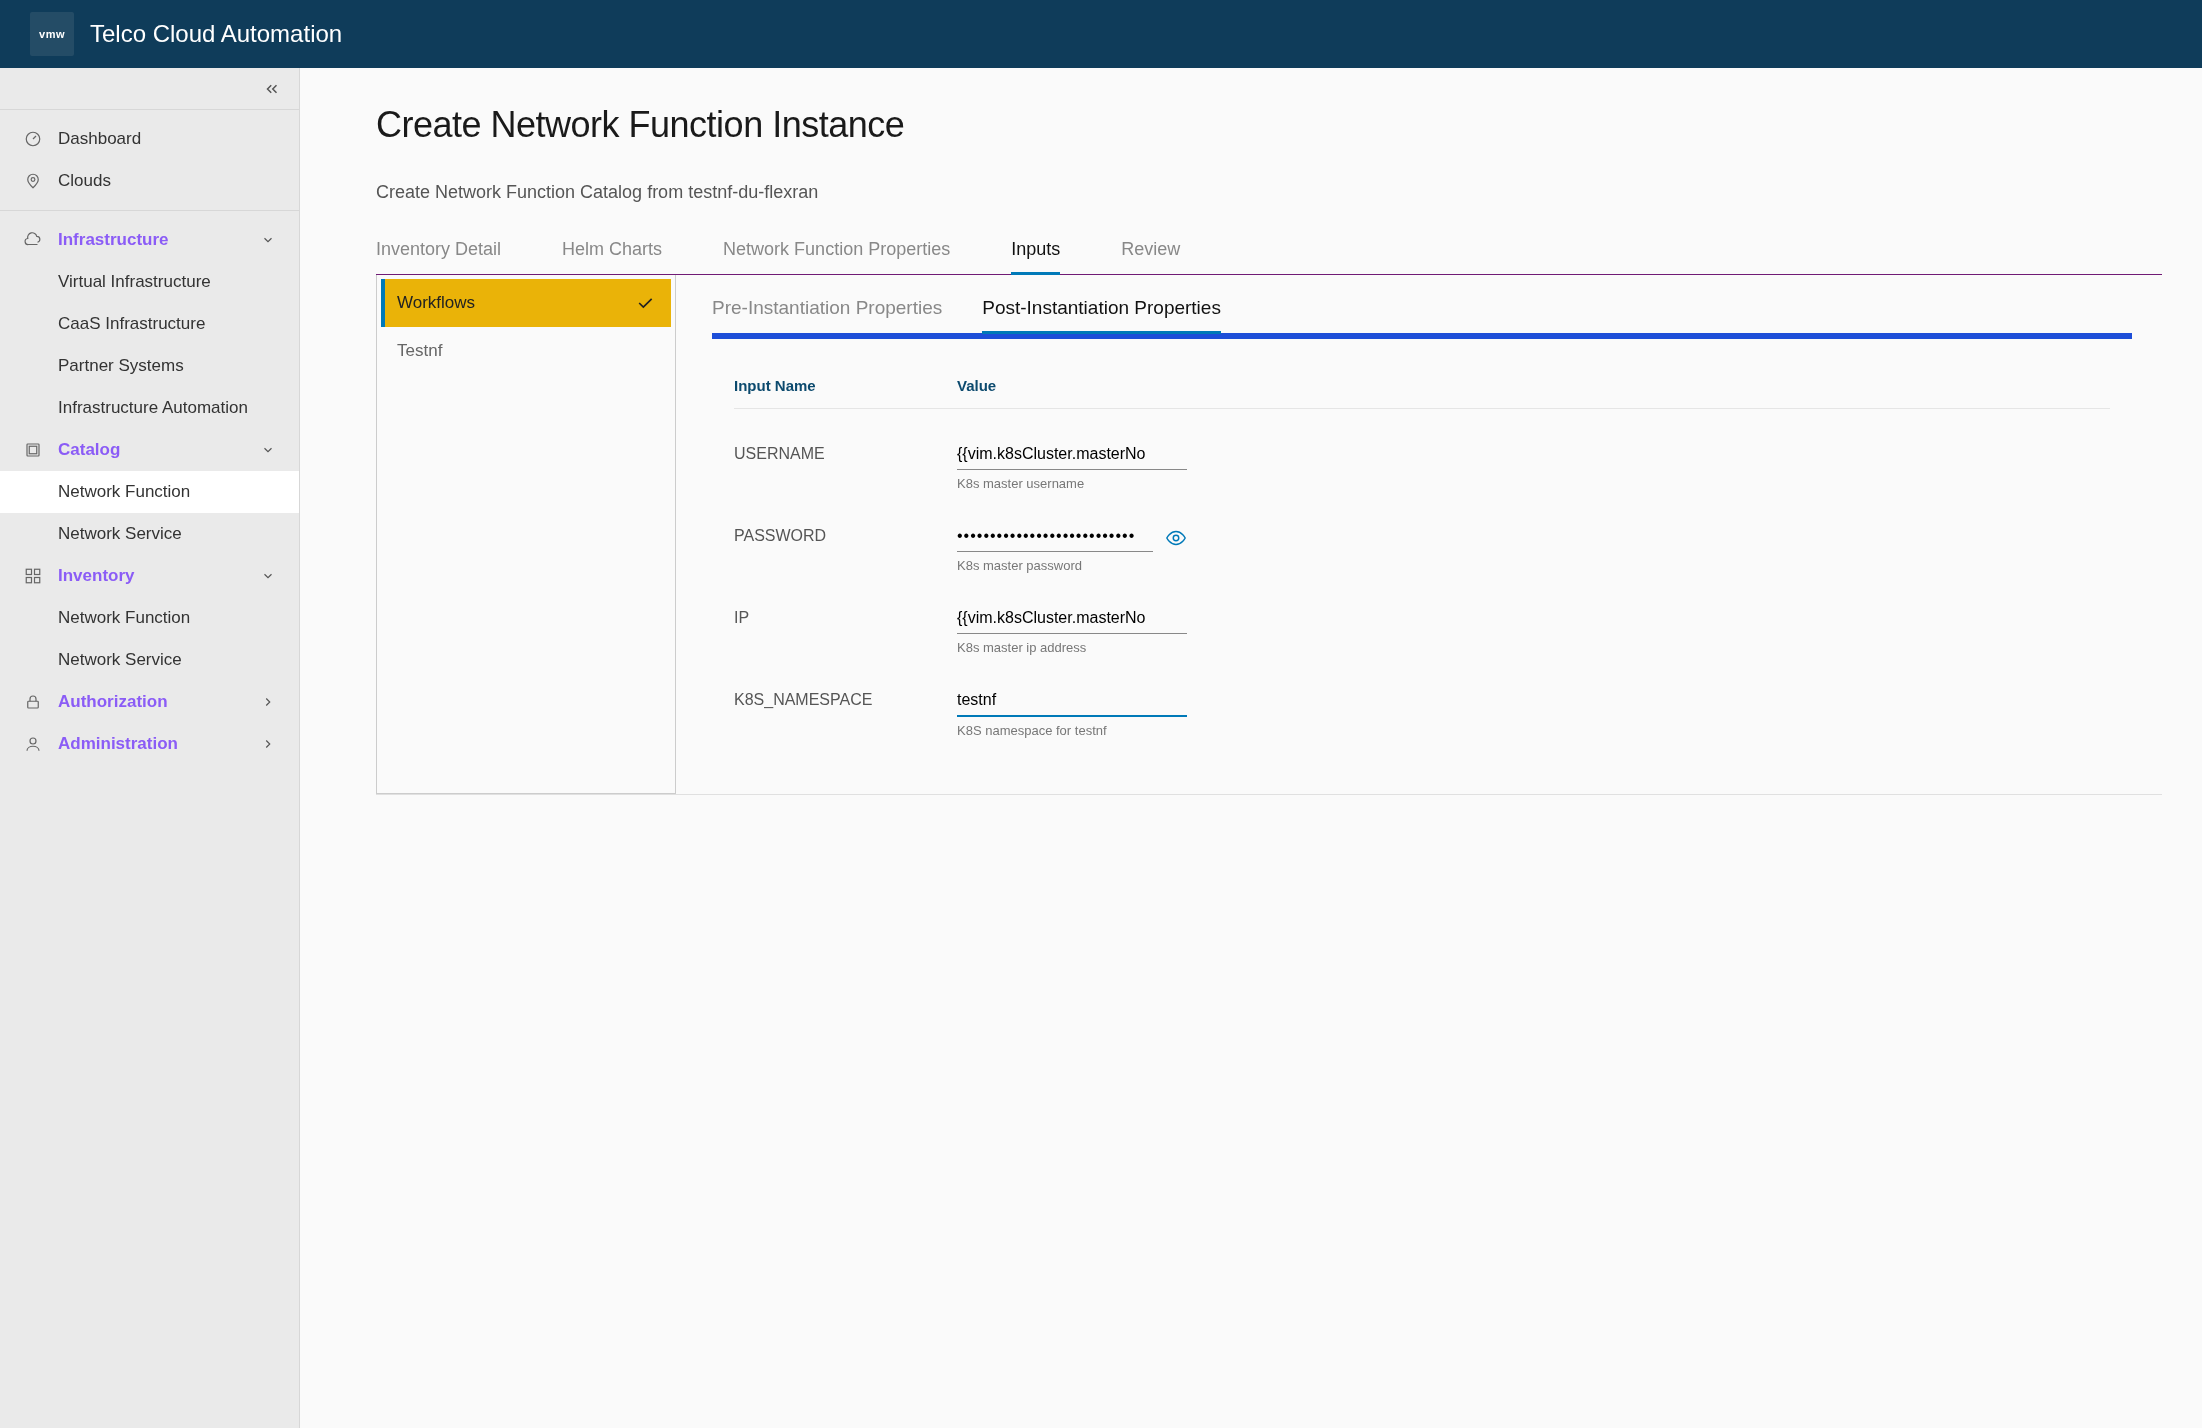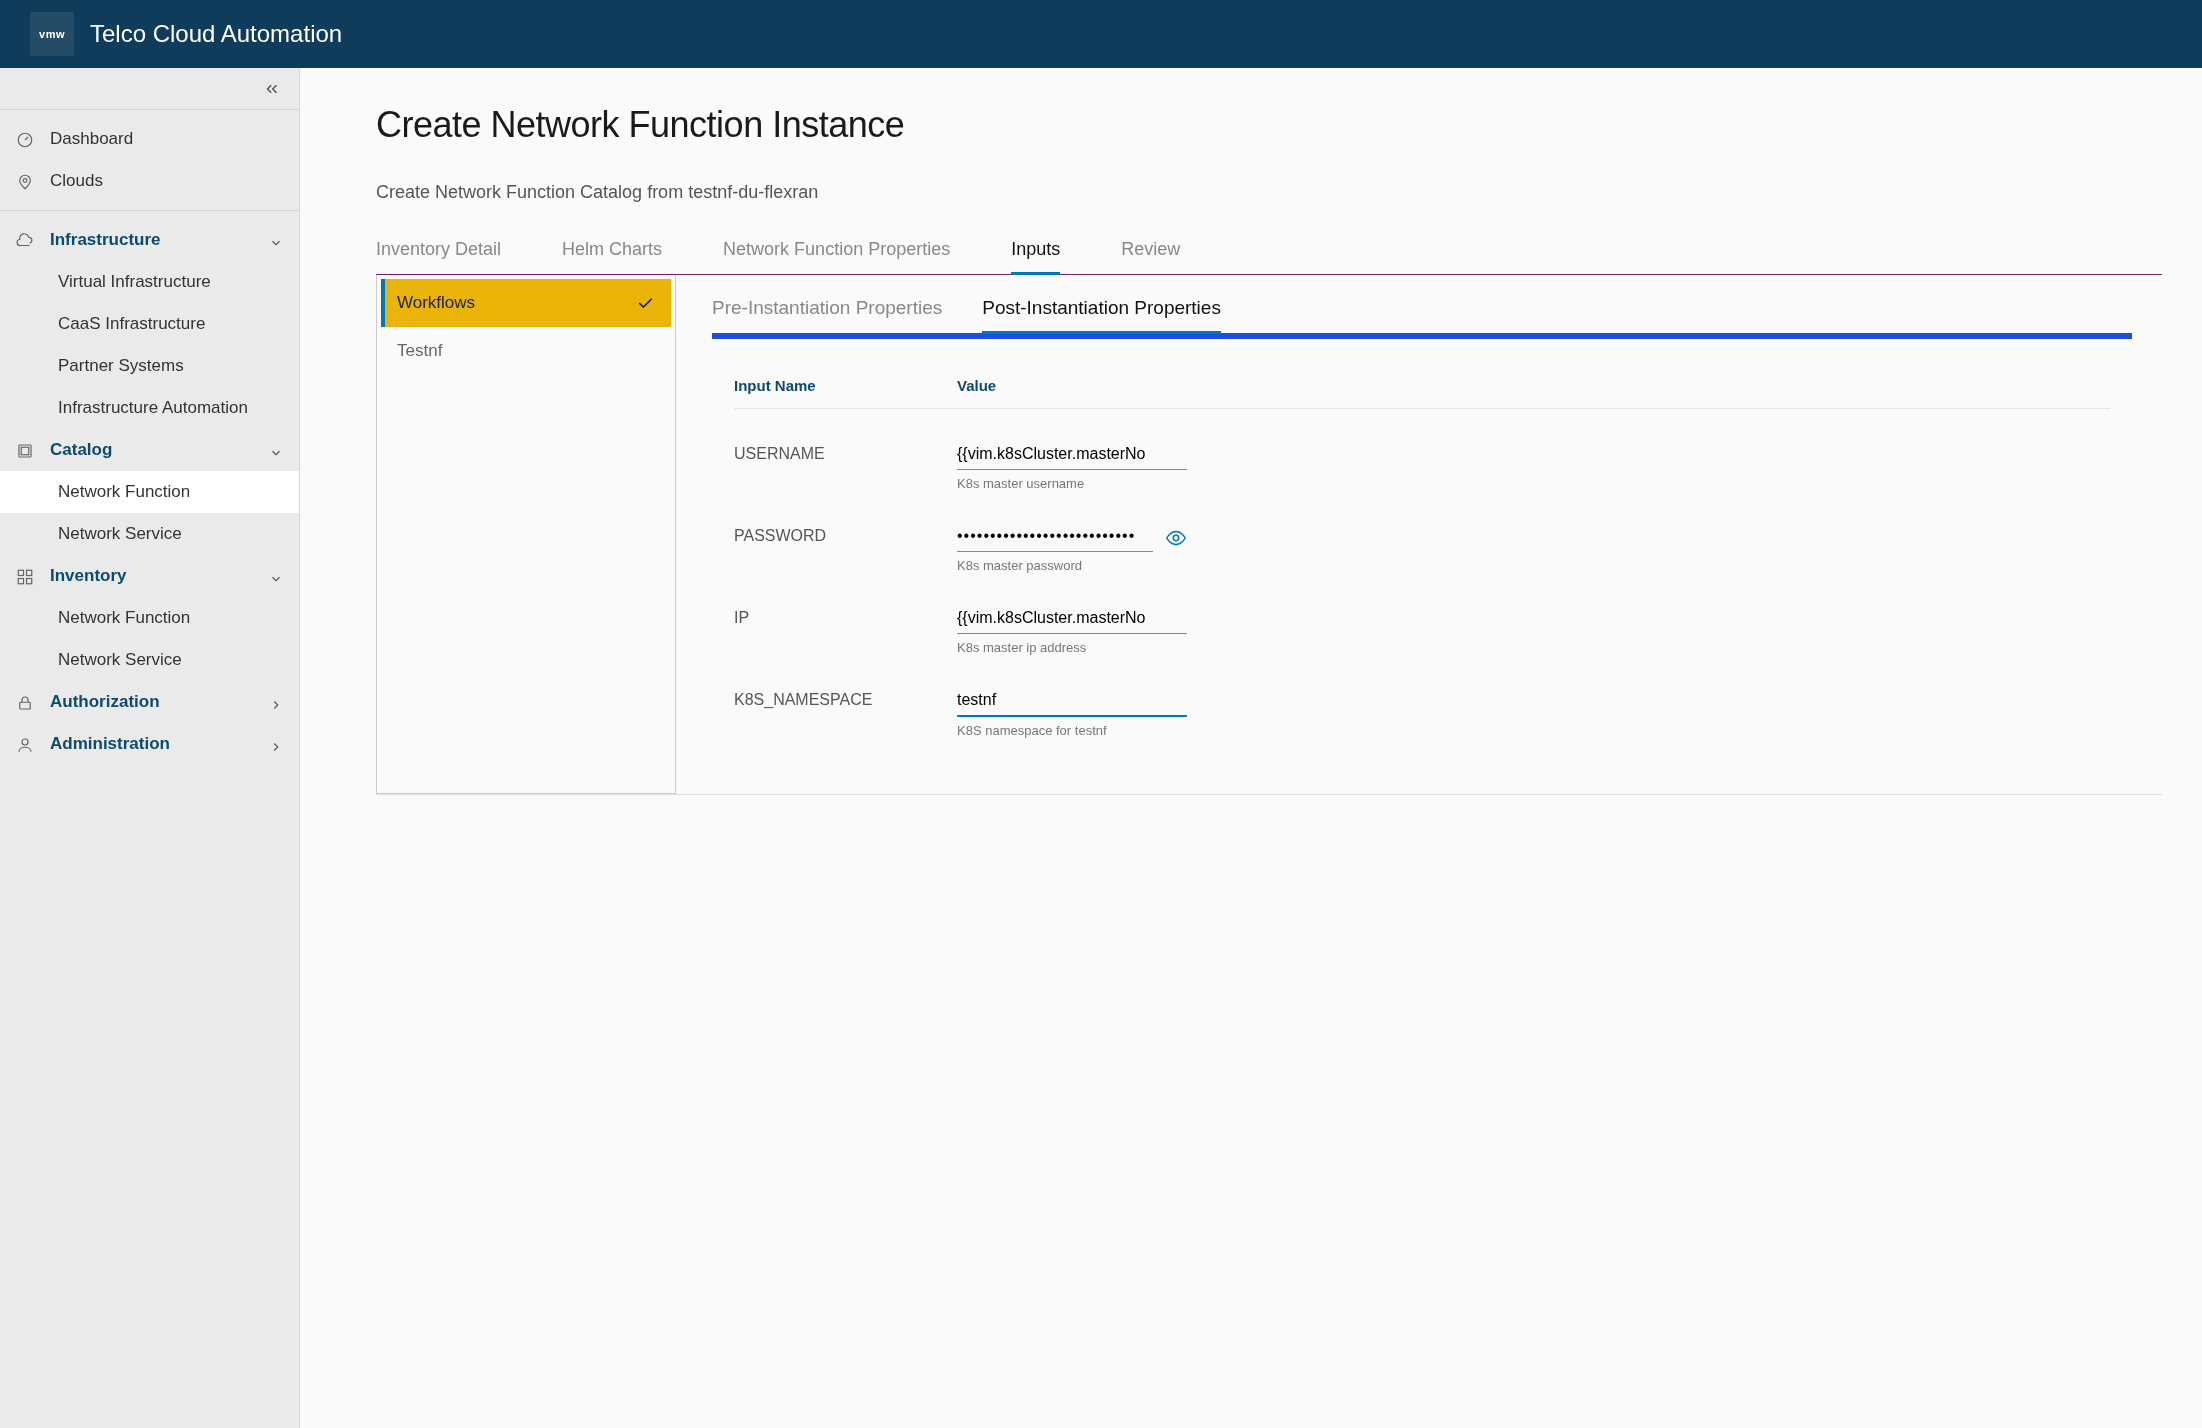--- a/index.html
+++ b/index.html
@@ -7,23 +7,23 @@
 
     .topbar { background: #0f3c5a; height: 68px; display: flex; align-items: center; padding: 0 30px; }
     .logo-box { width: 44px; height: 44px; background: #244c66; border-radius: 2px; display:flex; align-items:center; justify-content:center; color:#fff; font-size:11px; font-weight:700; letter-spacing:0.5px; margin-right: 16px;}
     .product-title { color: #fff; font-size: 24px; font-weight: 400; }
 
     .layout { display: flex; height: calc(100vh - 68px); }
 
     .sidebar { width: 300px; background: #eaeaea; border-right: 1px solid #d7d7d7; flex-shrink:0; overflow-y:auto; }
     .sidebar-collapse { height: 42px; display:flex; align-items:center; justify-content:flex-end; padding: 0 18px; border-bottom: 1px solid #d7d7d7; color:#555;}
     .sidebar-section { border-bottom: 1px solid #d7d7d7; padding: 8px 0; }
-    .nav-item { display:flex; align-items:flex-end; padding: 11px 16px; font-size: 17px; color:#333; cursor:pointer; position:relative; }
+    .nav-item { display:flex; align-items:center; padding: 11px 24px; font-size: 17px; color:#333; cursor:pointer; position:relative; }
     .nav-item .icon { width:20px; margin-right:14px; color:#666; display:inline-flex; }
-    .nav-item.header { font-weight:600; color:#0c4a6e; }
+    .nav-item.header { font-weight:600; color:#8b5cf6; }
     .nav-item .chev { margin-left:auto; color:#555;}
     .nav-subitem { padding: 11px 24px 11px 58px; font-size: 17px; color:#333; cursor:pointer; }
     .nav-subitem.active { background:#ffffff; }
 
     .main { flex: 1; padding: 36px 40px; background: #fafafa; overflow-y:auto;margin-left:36px;}
     .page-heading { font-size: 36px; font-weight: 400; color:#1a1a1a; margin-bottom: 36px; letter-spacing: -0.5px;}
     .page-sub { font-size: 18px; color:#555; margin-bottom: 26px; }
 
     .tabs { border-bottom: 1px solid #701a75; display:flex; gap: 61px; margin-bottom: 0; }
     .tab { padding: 10px 0 14px 0; font-size: 18px; color:#888; cursor:pointer; position:relative; }

